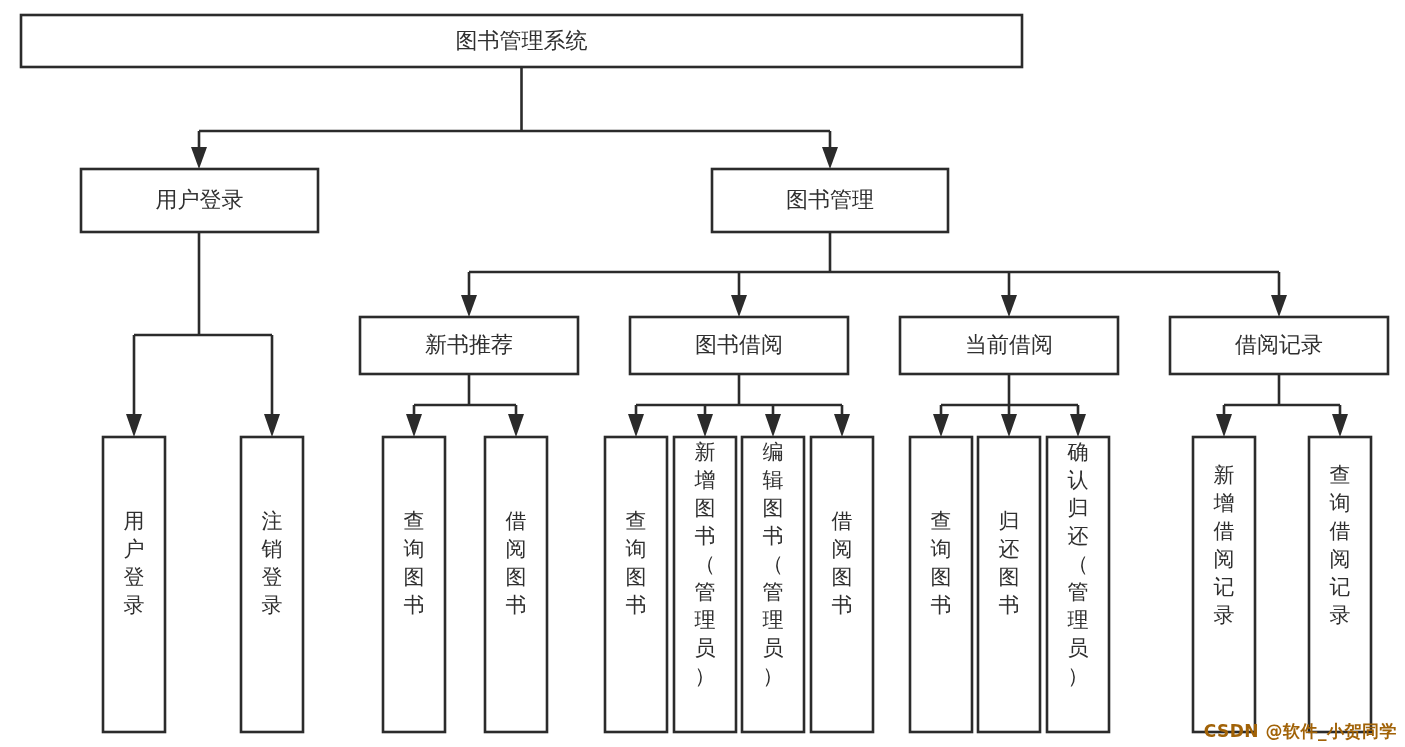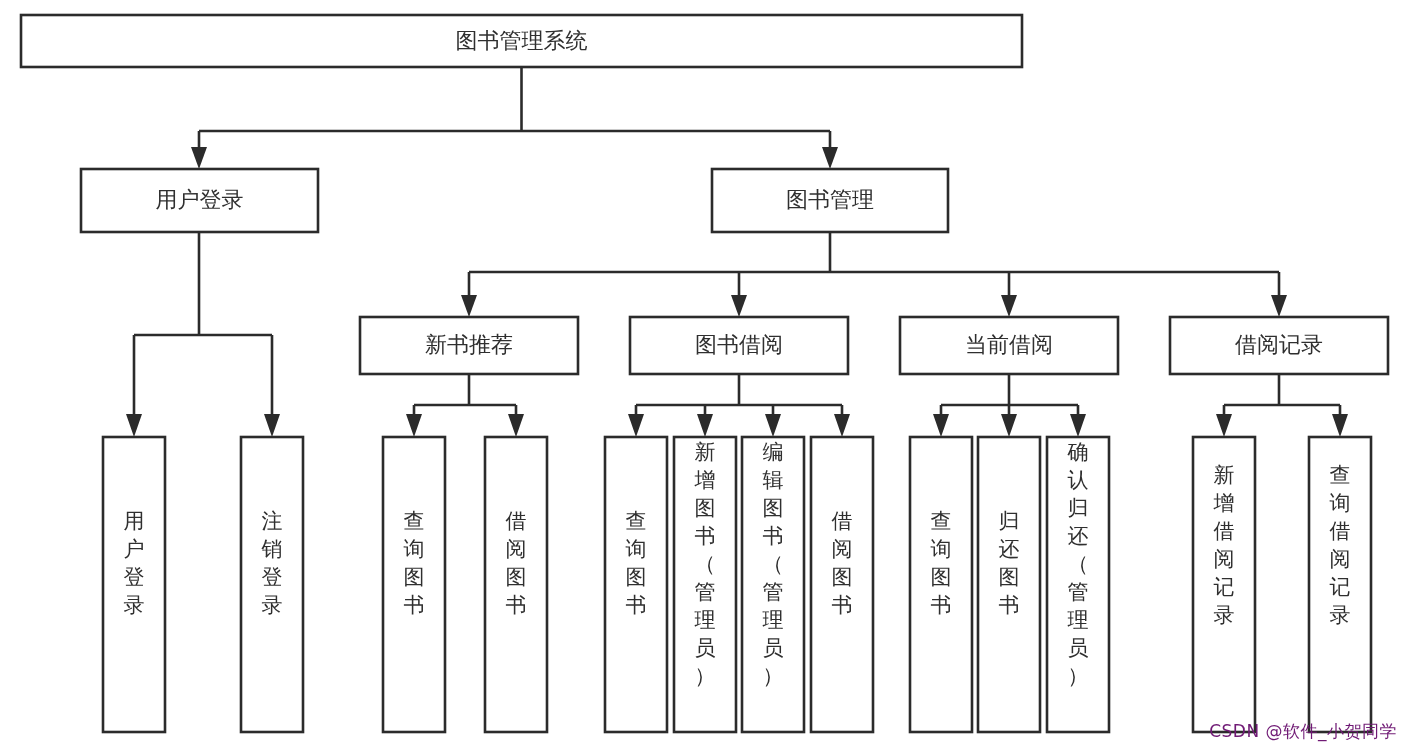--- a/index.html
+++ b/index.html
@@ -54,24 +54,25 @@
     font-family: "DejaVu Sans", "Liberation Sans", sans-serif;
     font-size: 21px;
     text-anchor: middle;
   }
   .watermark {
     position: absolute;
     right: 8px;
     bottom: 4px;
     font-family: "DejaVu Sans", "Liberation Sans", sans-serif;
     font-size: 17px;
-    color: #701a75;
+    color: #a16207;
     letter-spacing: 0.5px;
     white-space: nowrap;
     pointer-events: none;
+    font-weight: bold;
   }
 </style>
 </head>
 <body>
 
 <div id="chart-root">
 
   <svg id="diagram" viewBox="0 0 1405 747">
 
     <g>

